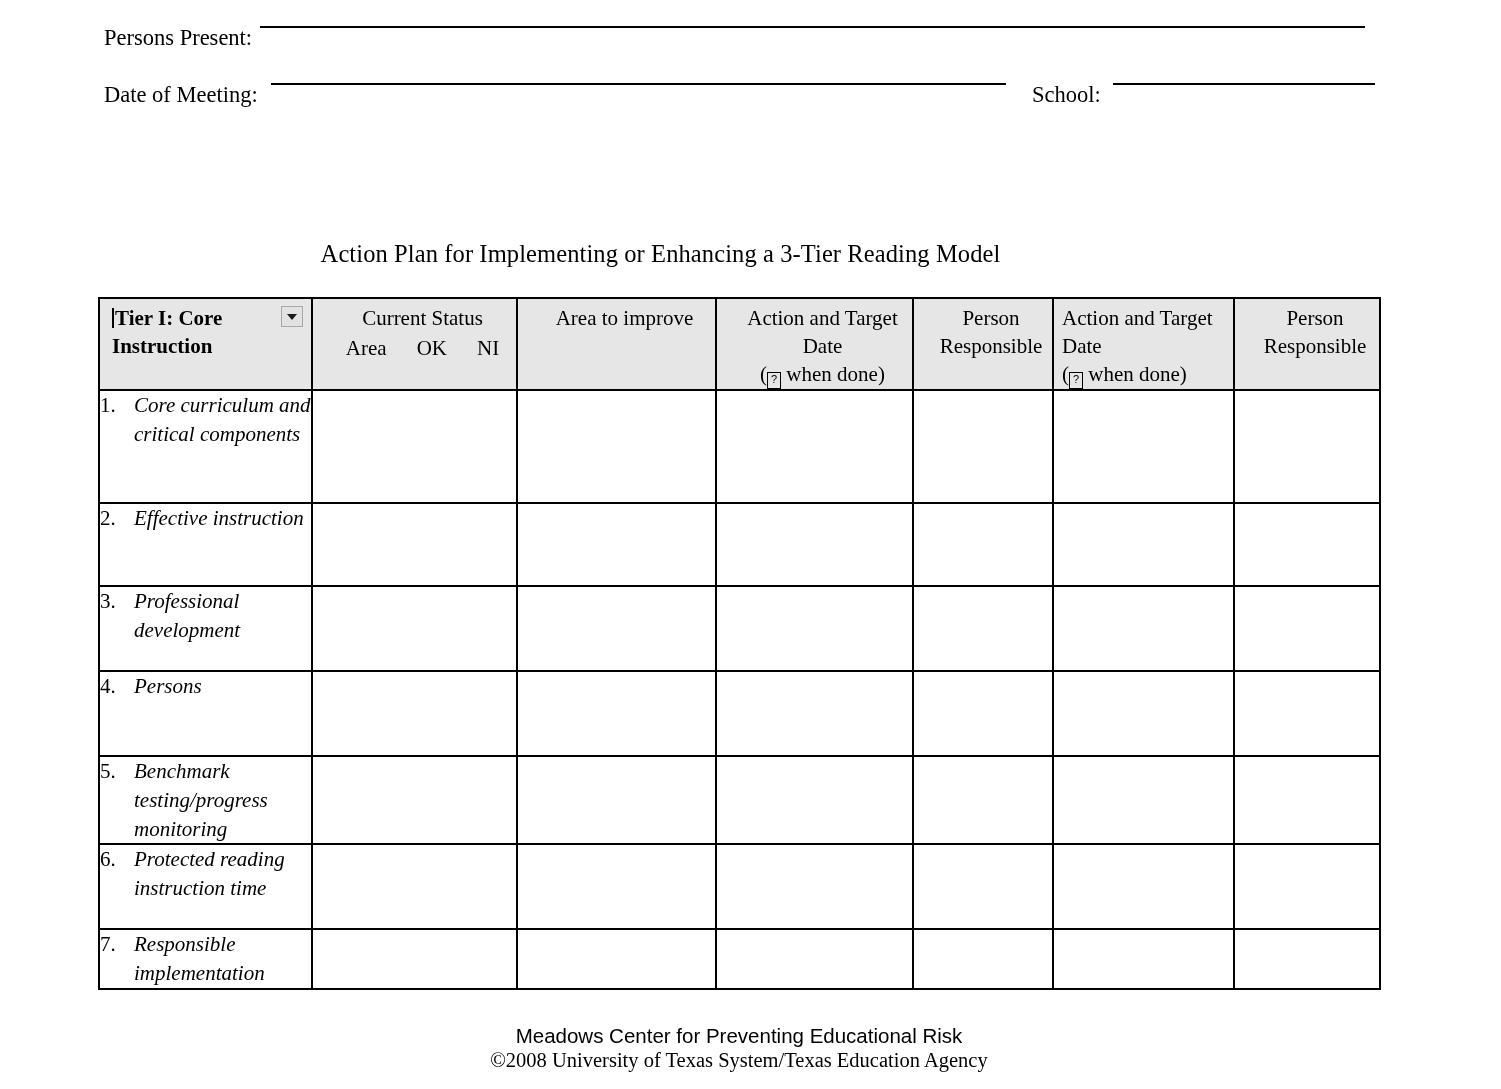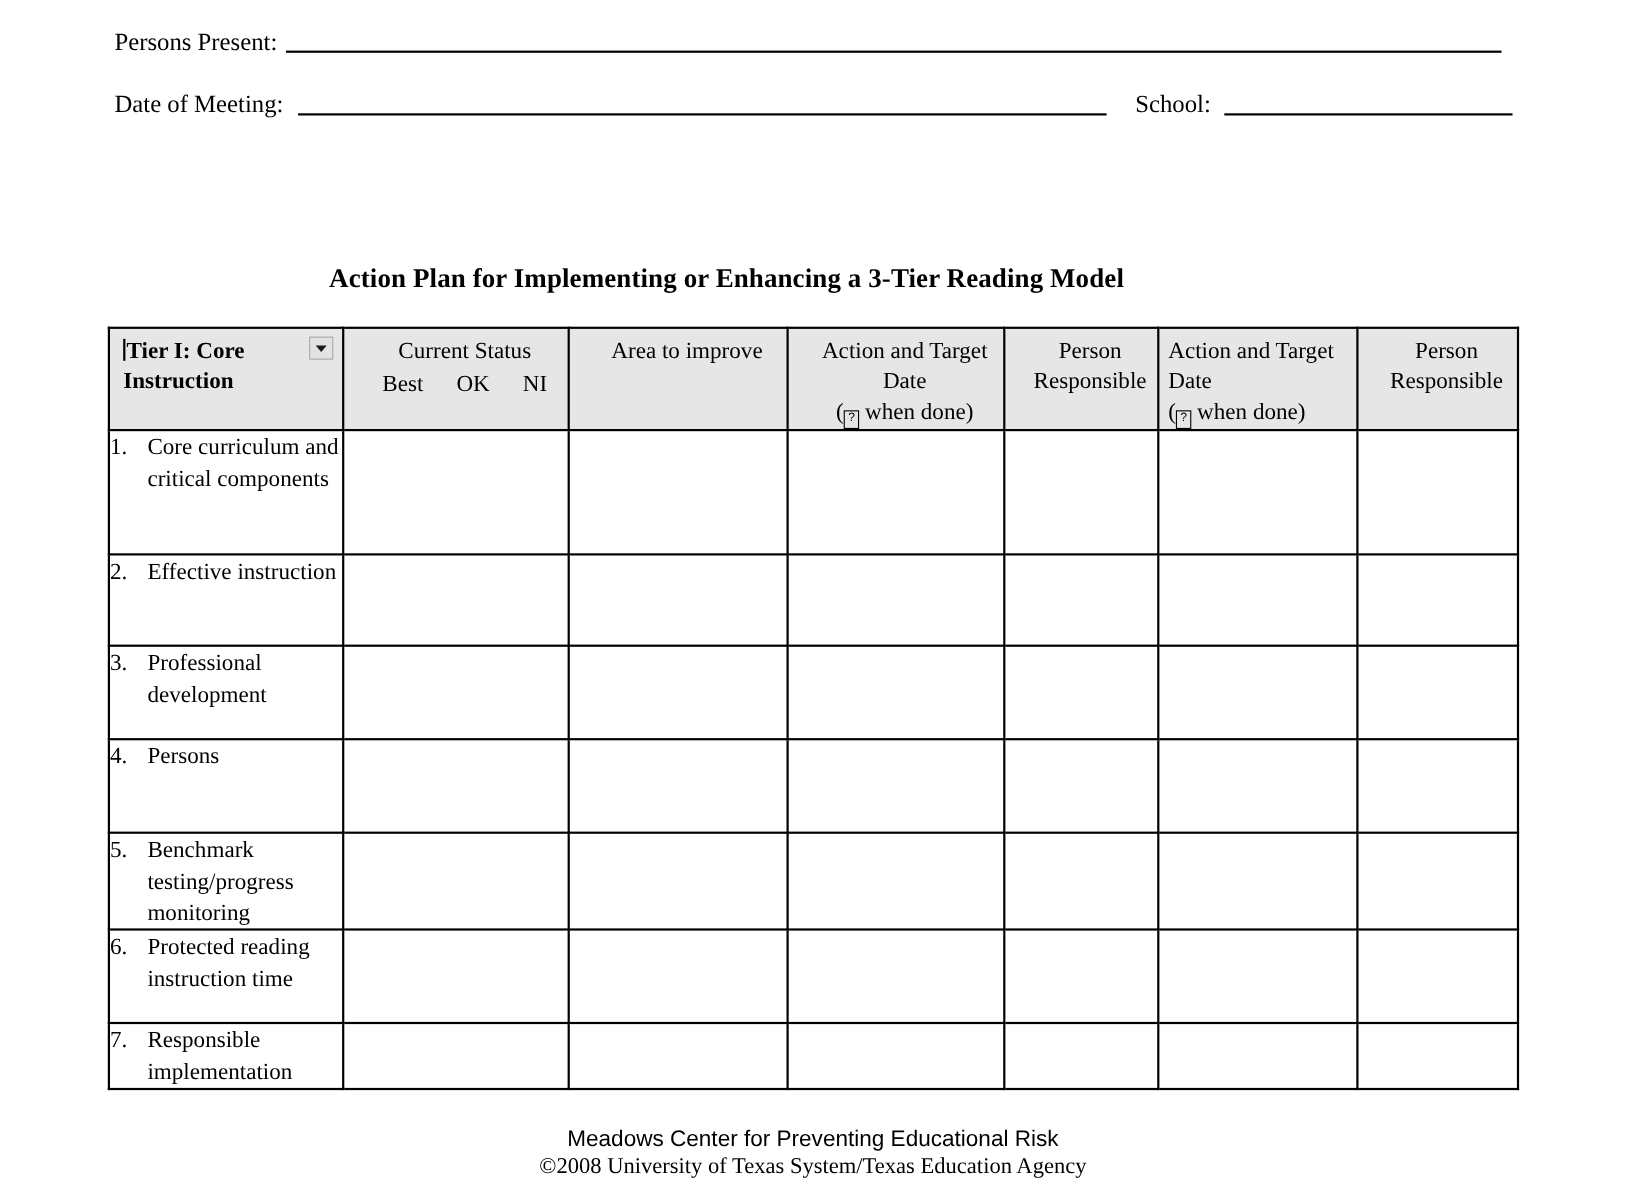--- a/index.html
+++ b/index.html
@@ -13,21 +13,21 @@
     position: relative;
     font-family: "Liberation Serif", "DejaVu Serif", serif;
     color: #000000;
     overflow: hidden;
   }
 
   
   .form-field {
     position: absolute;
     display: flex;
-    align-items: flex-end;
+    align-items: flex-start;
     white-space: nowrap;
   }
   .field-label {
     font-size: 22.5px;
     line-height: 1;
     color: #000;
   }
   .rule {
     display: inline-block;
     border-bottom: 2.2px solid #000;
@@ -46,21 +46,21 @@
   #school-field .rule { width: 262px; margin-left: 12px; }
 
   
   #plan-title {
     position: absolute;
     left: 0;
     top: 240px;
     width: 1321px;
     text-align: center;
     font-size: 24.5px;
-    font-weight: bold;
+    font-weight: normal;
     letter-spacing: 0.1px;
   }
 
   
   #action-plan-table {
     position: absolute;
     left: 98px;
     top: 297px;
     width: 1281px;
     border-collapse: collapse;
@@ -140,21 +140,21 @@
   }
 
   
   .item-cell {
     padding: 4px 6px 4px 8px;
     font-size: 21px;
     line-height: 1.37;
   }
   .item-flex { display: flex; }
   .item-num { width: 34px; flex: 0 0 34px; }
-  .item-text { flex: 1; }
+  .item-text { flex: 1; font-style: italic; }
 
   .r1 { height: 113px; }
   .r2 { height: 83px; }
   .r3 { height: 85px; }
   .r4 { height: 85px; }
   .r5 { height: 85px; }
   .r6 { height: 85px; }
   .r7 { height: 55px; }
 
   
@@ -213,21 +213,21 @@
           <span class="caret"></span><span>Tier I: Core Instruction</span>
           <span class="dropdown-btn">
               <span class="tri"></span>
             </span>
         </div>
       </th>
       <th>
         <div class="hdr-inner">
           <div>Current Status</div>
           <div class="status-scale">
-            <span>Best</span>
+            <span>Area</span>
             <span>OK</span>
             <span>NI</span>
           </div>
         </div>
       </th>
       <th>
         <div class="hdr-inner">Area to improve</div>
       </th>
       <th>
         <div class="hdr-inner">

